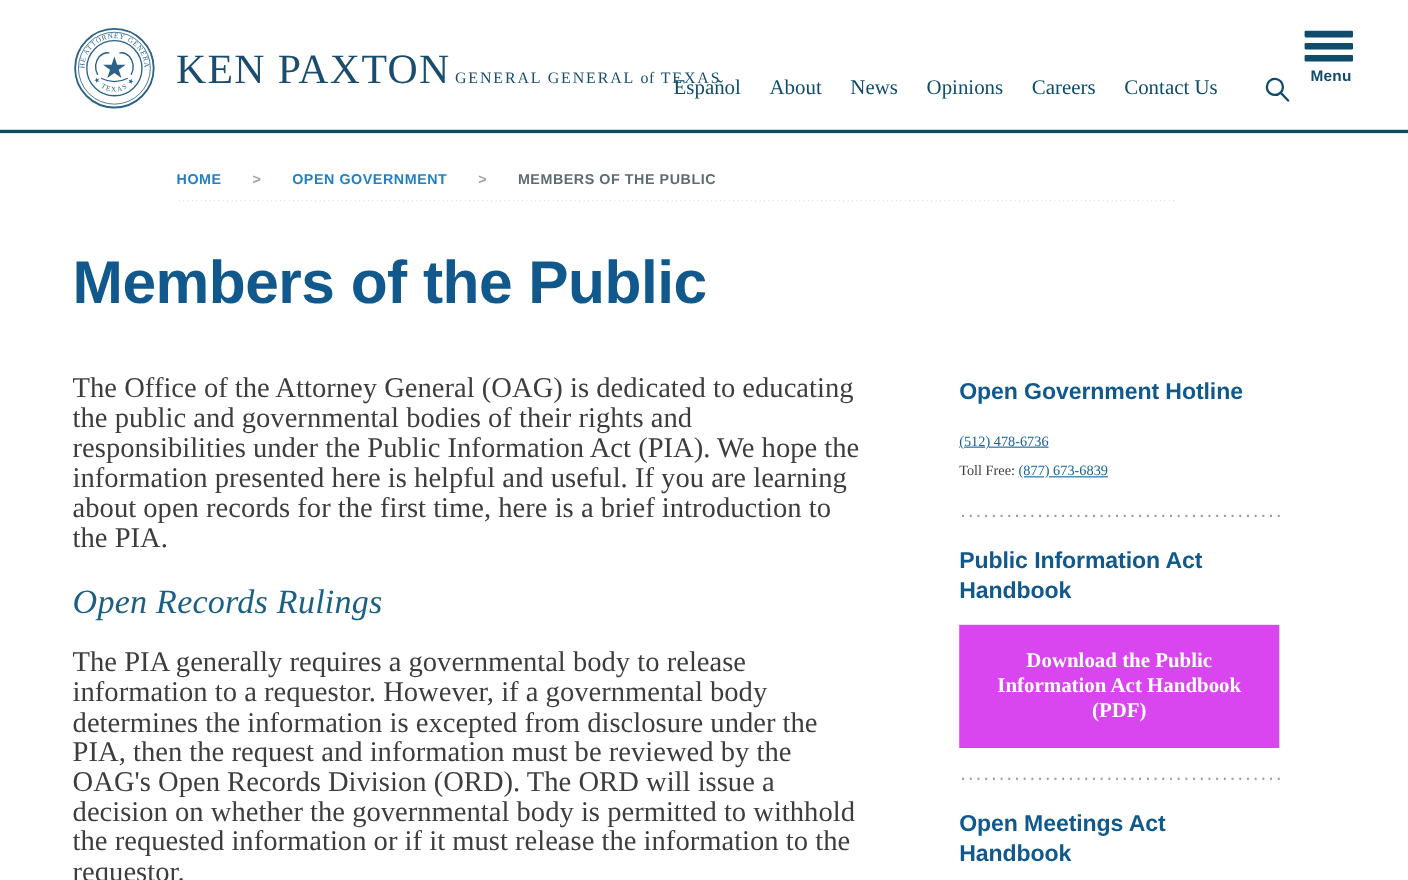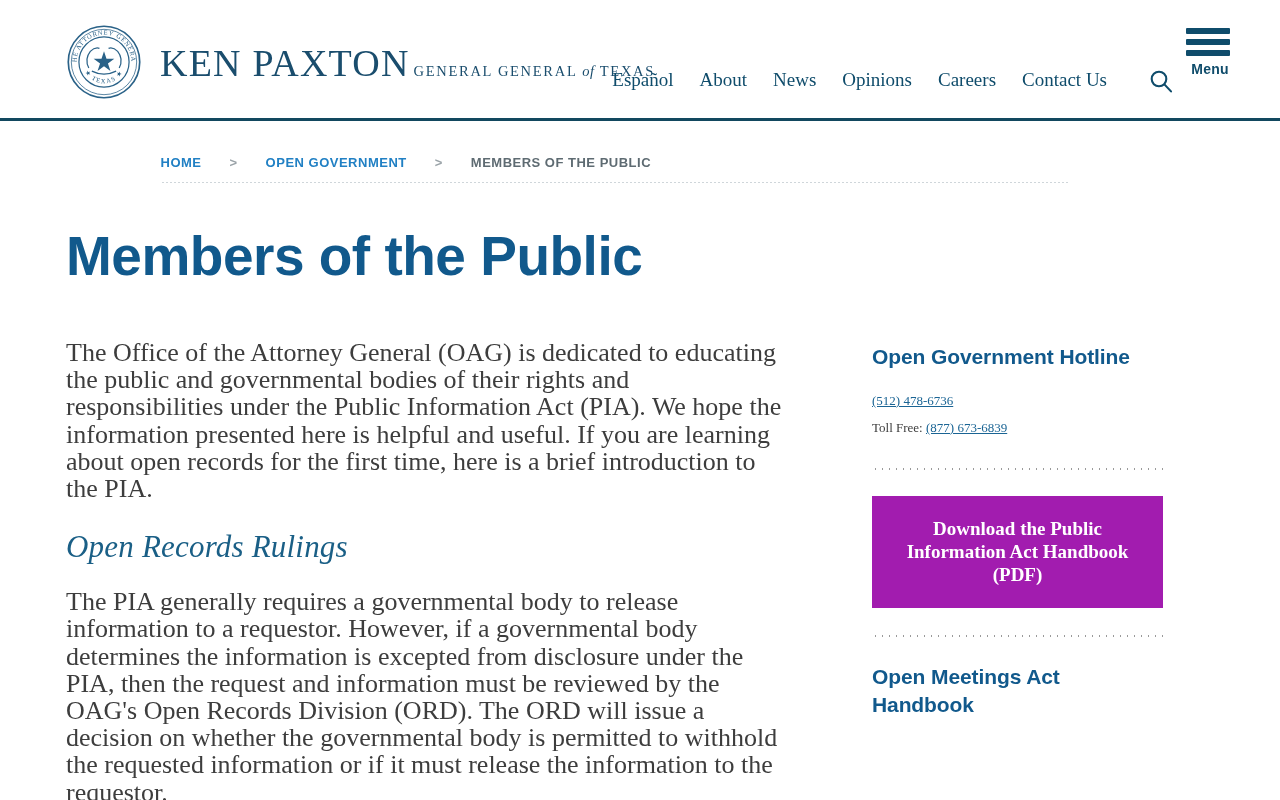--- a/index.html
+++ b/index.html
@@ -66,21 +66,20 @@
   .brand-sub {
     font-family: "Liberation Serif", "DejaVu Serif", serif;
     font-size: 14.5px;
     line-height: 18px;
     letter-spacing: 1.7px;
     color: #1a4d6d;
     white-space: nowrap;
     margin-top: 3px;
   }
   .brand-sub .of {
-    font-style: italic;
     letter-spacing: 0.6px;
   }
 
   
   .main-nav {
     position: absolute;
     right: 160px;
     top: 70px;
     display: flex;
     align-items: baseline;
@@ -266,21 +265,21 @@
     height: 2px;
     margin: 27px 0 26px 0;
     background-image: radial-gradient(circle, #9a9a9a 0.9px, transparent 1px);
     background-size: 7px 2px;
     background-repeat: repeat-x;
   }
 
   .dl-button {
     display: block;
     width: 291px;
-    background: #a21caf;
+    background: #d946ef;
     color: #ffffff;
     text-align: center;
     text-decoration: none;
     font-family: "Liberation Serif", "DejaVu Serif", serif;
     font-weight: bold;
     font-size: 19px;
     line-height: 23px;
     padding: 21px 16px 22px 16px;
     margin-top: 6px;
   }
@@ -378,20 +377,21 @@
       <h2 class="side-title">Open Government Hotline</h2>
       <div class="side-text">
         <a class="side-link" href="#">(512) 478-6736</a>
       </div>
       <div class="side-text"><span>Toll Free: </span><a class="side-link" href="#">(877) 673-6839</a></div>
     </section>
 
     <div class="side-rule"></div>
 
     <section class="side-block">
+      <h2 class="side-title">Public Information Act Handbook</h2>
       <a class="dl-button" href="#">Download the Public Information Act Handbook (PDF)</a>
     </section>
 
     <div class="side-rule"></div>
 
     <section class="side-block">
       <h2 class="side-title">Open Meetings Act Handbook</h2>
     </section>
 
   </aside>

